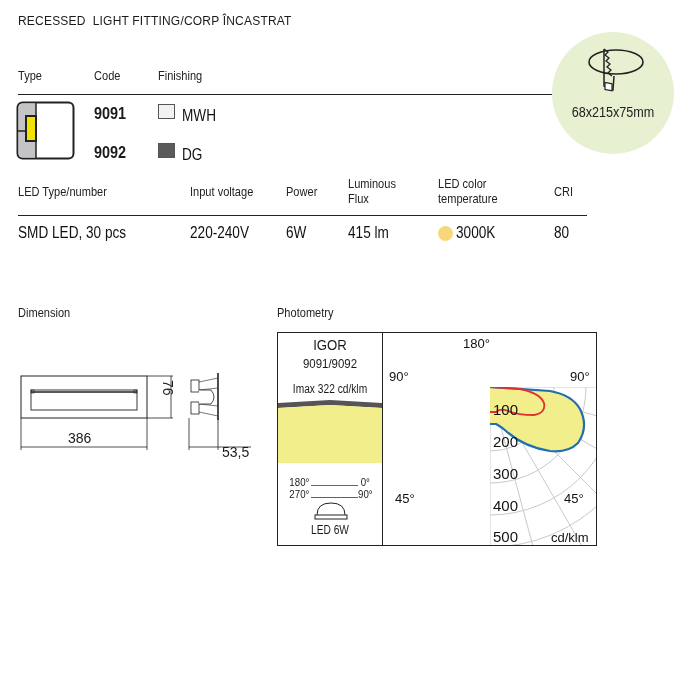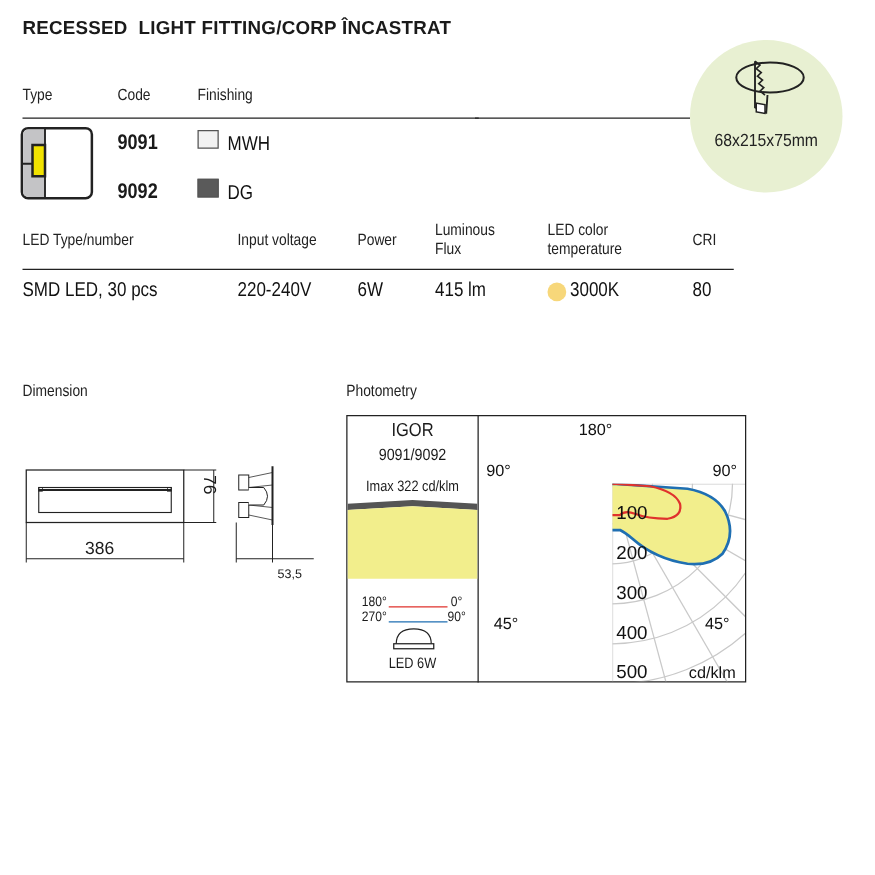--- a/index.html
+++ b/index.html
@@ -1,19 +1,19 @@
 <!DOCTYPE html>
 <html><head>
 <meta charset="utf-8">
 <style>
   html, body { margin:0; padding:0; background:#ffffff; }
   body { width:700px; height:700px; position:relative; overflow:hidden;
          font-family:"Liberation Sans", sans-serif; color:#1a1a1a; }
   .abs { position:absolute; }
-  .title { left:18px; top:14px; font-size:15px; font-weight:bold; letter-spacing:0.2px; white-space:pre; }
+  .title { left:18px; top:14px; font-size:12px; font-weight:normal; letter-spacing:0.2px; white-space:pre; }
   .hdr { font-size:13px; color:#222; transform:scaleX(0.85); transform-origin:left top; white-space:nowrap; }
   .val { font-size:16px; color:#111; transform:scaleX(0.85); transform-origin:left top; white-space:nowrap; }
   .code { font-size:17px; font-weight:bold; transform:scaleX(0.85); transform-origin:left top; }
   .rule { height:1px; background:#222; }
   .swatch { width:17px; height:15px; border:1px solid #555; box-sizing:border-box; }
   .circle { left:552px; top:32px; width:122px; height:122px; border-radius:50%; background:#e8f0d2; }
   .circle-text { left:552px; top:104px; width:122px; text-align:center; font-size:14px; color:#222; transform:scaleX(0.9); }
   .photo-box { left:277px; top:332px; width:320px; height:214px; border:1px solid #222; box-sizing:border-box; }
   .photo-left { left:277px; top:332px; width:106px; height:214px; border-right:1px solid #222; box-sizing:border-box; }
   .small { font-size:11px; transform:scaleX(0.88); transform-origin:center top; }
@@ -100,21 +100,21 @@
   <line x1="184" y1="20" x2="203" y2="18" stroke="#222" stroke-width="0.6"></line>
   <line x1="184" y1="34" x2="203" y2="36" stroke="#222" stroke-width="0.6"></line>
   <line x1="184" y1="42" x2="203" y2="46" stroke="#222" stroke-width="0.6"></line>
   <path d="M184 20 L196 20 Q202 27 196 34 L184 34" fill="#fff" stroke="#222" stroke-width="0.8"></path>
   <line x1="174" y1="48" x2="174" y2="80" stroke="#222" stroke-width="0.8"></line>
   <line x1="203" y1="48" x2="203" y2="80" stroke="#222" stroke-width="0.8"></line>
   <line x1="174" y1="77" x2="236" y2="77" stroke="#222" stroke-width="0.8"></line>
 </svg>
 <div class="abs" style="left:158px;top:380px;font-size:14px;transform:rotate(90deg);transform-origin:left top;width:30px;margin-left:18px">76</div>
 <div class="abs" style="left:68px;top:430px;font-size:14px">386</div>
-<div class="abs" style="left:222px;top:454px;font-size:10px">53,5</div>
+<div class="abs" style="left:222px;top:444px;font-size:14px">53,5</div>
 
 <div class="abs hdr" style="left:277px;top:305px">Photometry</div>
 <div class="abs photo-box"></div>
 <div class="abs photo-left"></div>
 
 <div class="abs" style="left:277px;top:336px;width:106px;text-align:center;font-size:15px;transform:scaleX(0.88)">IGOR</div>
 <div class="abs" style="left:277px;top:356px;width:106px;text-align:center;font-size:13px;transform:scaleX(0.88)">9091/9092</div>
 <div class="abs" style="left:277px;top:382px;width:106px;text-align:center;font-size:12px;transform:scaleX(0.85)">Imax 322 cd/klm</div>
 
 <svg class="abs" style="left:278px;top:400px" width="104" height="66">

